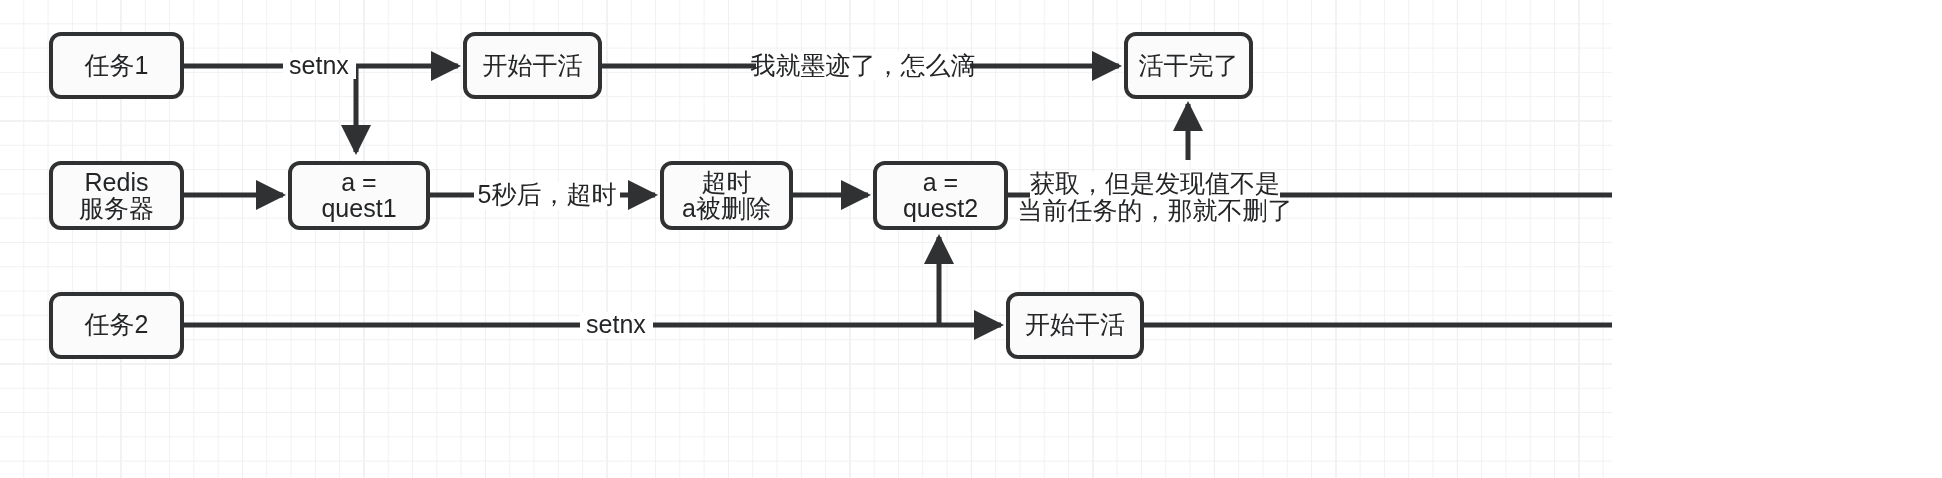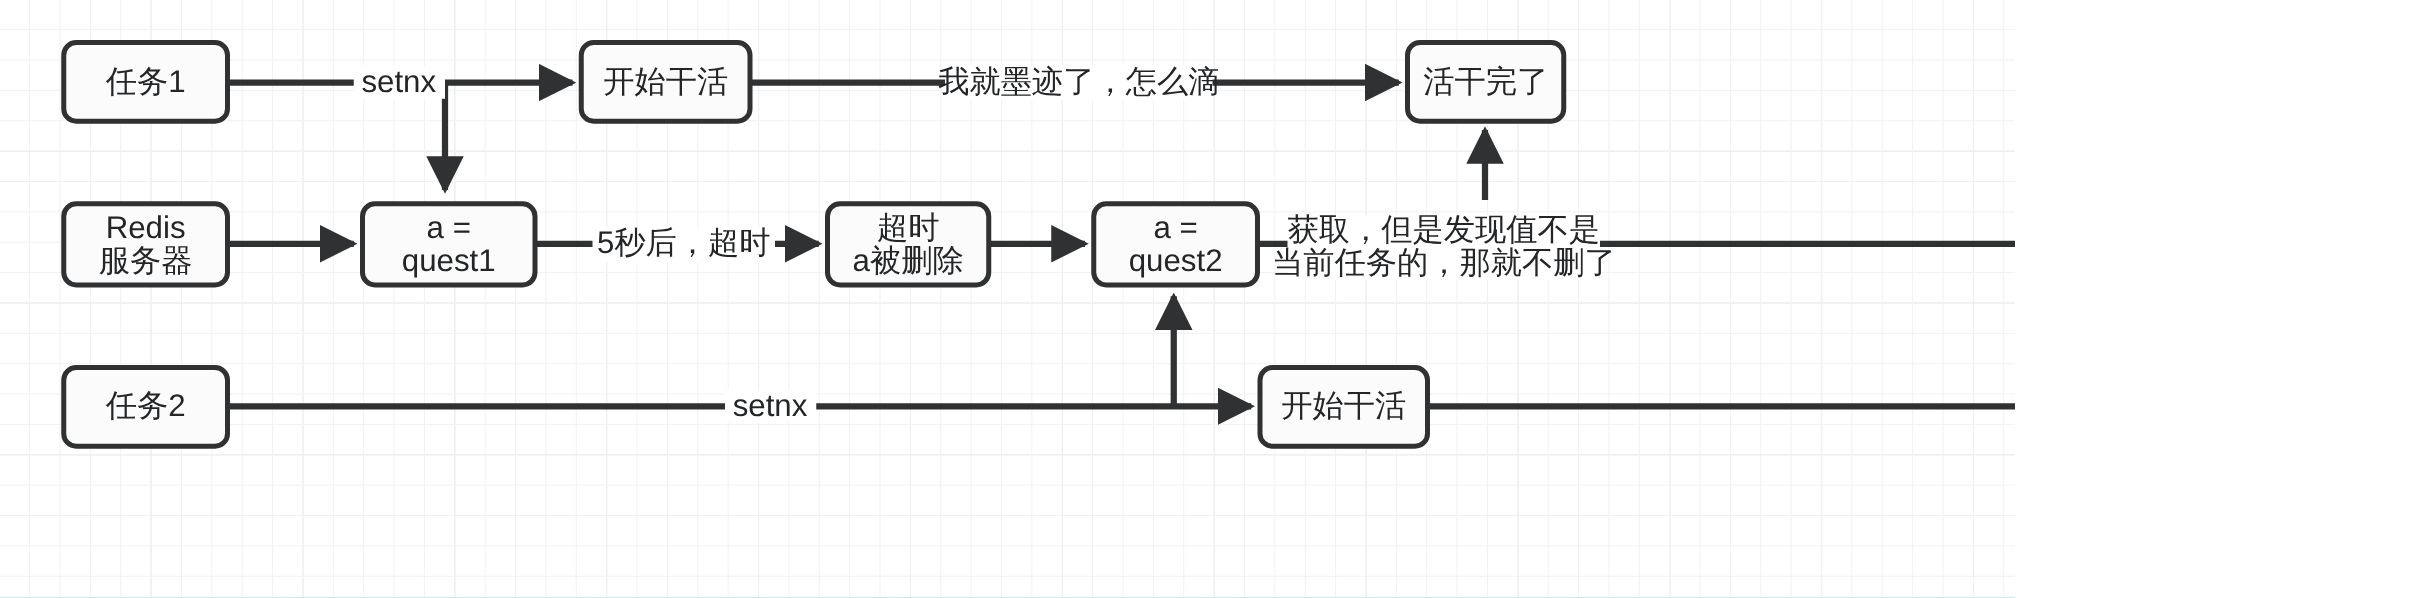--- a/index.html
+++ b/index.html
@@ -8,21 +8,21 @@
     background: #ffffff;
   }
   body {
     font-family: "Liberation Sans", "DejaVu Sans", sans-serif;
   }
   #canvas-wrap {
     position: relative;
     width: 1612px;
     height: 478px;
     overflow: hidden;
-    background: #14b8a6;
+    background: #f97316;
   }
   
   #grid-bg {
     position: absolute;
     inset: 0;
     background-color: #ffffff;
     background-image:
       linear-gradient(to right, #f1f1f1 1px, transparent 1px),
       linear-gradient(to bottom, #f1f1f1 1px, transparent 1px),
       linear-gradient(to right, #e6e6e6 1px, transparent 1px),

